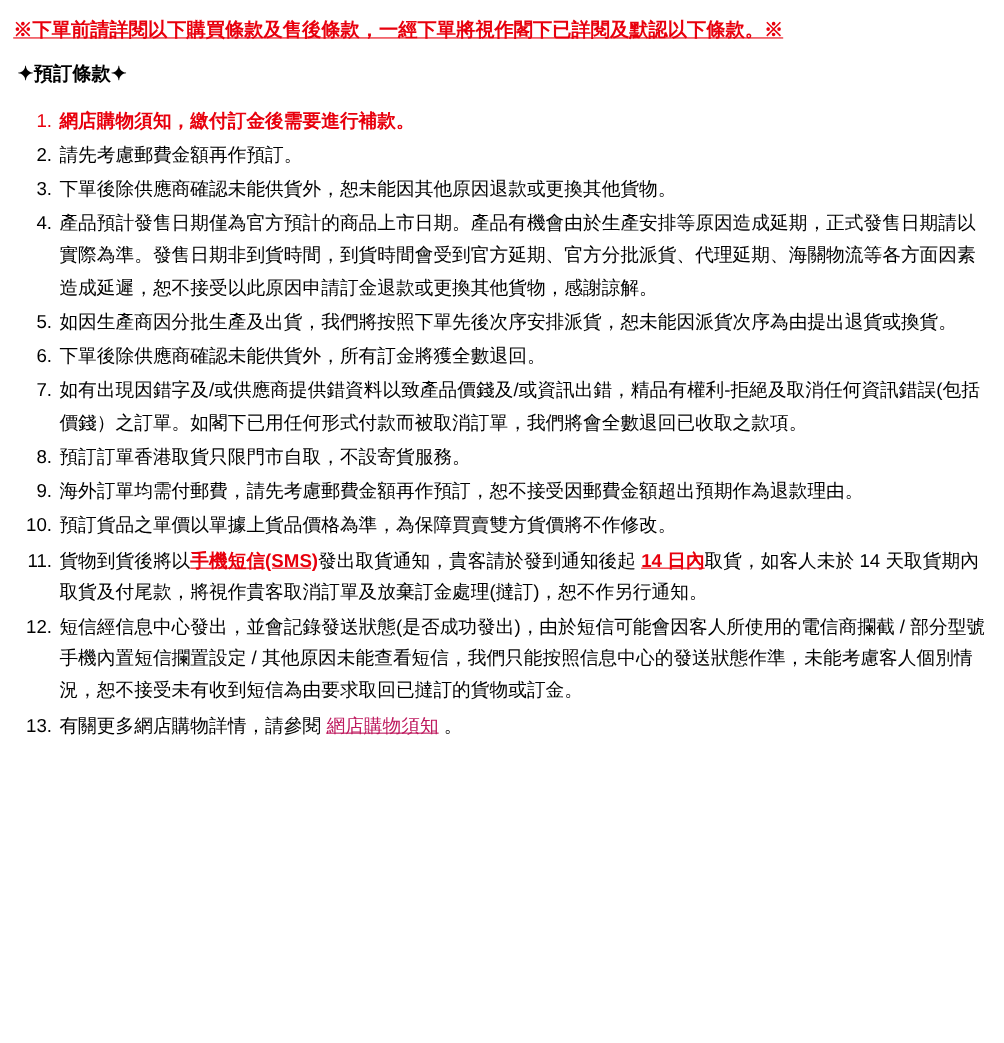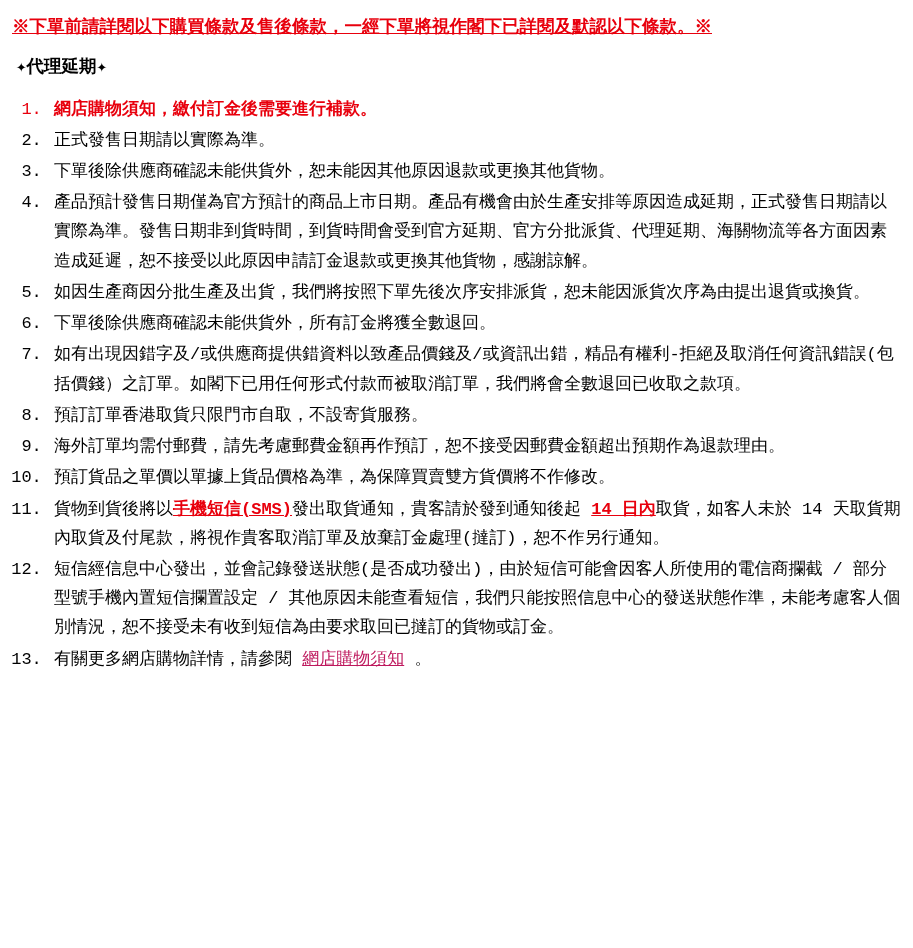--- a/index.html
+++ b/index.html
@@ -10,21 +10,20 @@
     width: 913px;
     min-height: 948px;
     background: #ffffff;
     font-family: "Liberation Sans", sans-serif;
     color: #000000;
   }
   .page {
     width: 913px;
     box-sizing: border-box;
     padding: 10px 12px 6px 12px;
-    font-family: Liberation Mono, monospace;
   }
   .banner {
     color: #e8000d;
     font-size: 17.5px;
     font-weight: bold;
     text-decoration: underline;
     line-height: 1.5;
     letter-spacing: 0px;
     margin: 4px 0 14px 0;
   }
@@ -70,25 +69,25 @@
     display: inline;
   }
 </style>
 </head>
 <body>
 
 <div class="page">
 
   <div class="banner">※下單前請詳閱以下購買條款及售後條款，一經下單將視作閣下已詳閱及默認以下條款。※</div>
 
-  <div class="section-title">✦代理延期✦</div>
+  <div class="section-title">✦預訂條款✦</div>
 
   <ol class="terms">
       <li class="red"><span class="item-text">網店購物須知，繳付訂金後需要進行補款。</span></li>
-      <li><span class="item-text">正式發售日期請以實際為準。</span></li>
+      <li><span class="item-text">請先考慮郵費金額再作預訂。</span></li>
       <li><span class="item-text">下單後除供應商確認未能供貨外，恕未能因其他原因退款或更換其他貨物。</span></li>
       <li><span class="item-text">產品預計發售日期僅為官方預計的商品上市日期。產品有機會由於生產安排等原因造成延期，正式發售日期請以實際為準。發售日期非到貨時間，到貨時間會受到官方延期、官方分批派貨、代理延期、海關物流等各方面因素造成延遲，恕不接受以此原因申請訂金退款或更換其他貨物，感謝諒解。</span></li>
       <li><span class="item-text">如因生產商因分批生產及出貨，我們將按照下單先後次序安排派貨，恕未能因派貨次序為由提出退貨或換貨。</span></li>
       <li><span class="item-text">下單後除供應商確認未能供貨外，所有訂金將獲全數退回。</span></li>
       <li><span class="item-text">如有出現因錯字及/或供應商提供錯資料以致產品價錢及/或資訊出錯，精品有權利-拒絕及取消任何資訊錯誤(包括價錢）之訂單。如閣下已用任何形式付款而被取消訂單，我們將會全數退回已收取之款項。</span></li>
       <li><span class="item-text">預訂訂單香港取貨只限門市自取，不設寄貨服務。</span></li>
       <li><span class="item-text">海外訂單均需付郵費，請先考慮郵費金額再作預訂，恕不接受因郵費金額超出預期作為退款理由。</span></li>
       <li><span class="item-text">預訂貨品之單價以單據上貨品價格為準，為保障買賣雙方貨價將不作修改。</span></li>
       <li><span class="item-text">貨物到貨後將以</span><span class="u-red">手機短信(SMS)</span><span class="item-text">發出取貨通知，貴客請於發到通知後起 </span><span class="u-red">14 日內</span><span class="item-text">取貨，如客人未於 14 天取貨期內取貨及付尾款，將視作貴客取消訂單及放棄訂金處理(撻訂)，恕不作另行通知。</span></li>
       <li><span class="item-text">短信經信息中心發出，並會記錄發送狀態(是否成功發出)，由於短信可能會因客人所使用的電信商攔截 / 部分型號手機內置短信攔置設定 / 其他原因未能查看短信，我們只能按照信息中心的發送狀態作準，未能考慮客人個別情況，恕不接受未有收到短信為由要求取回已撻訂的貨物或訂金。</span></li>

